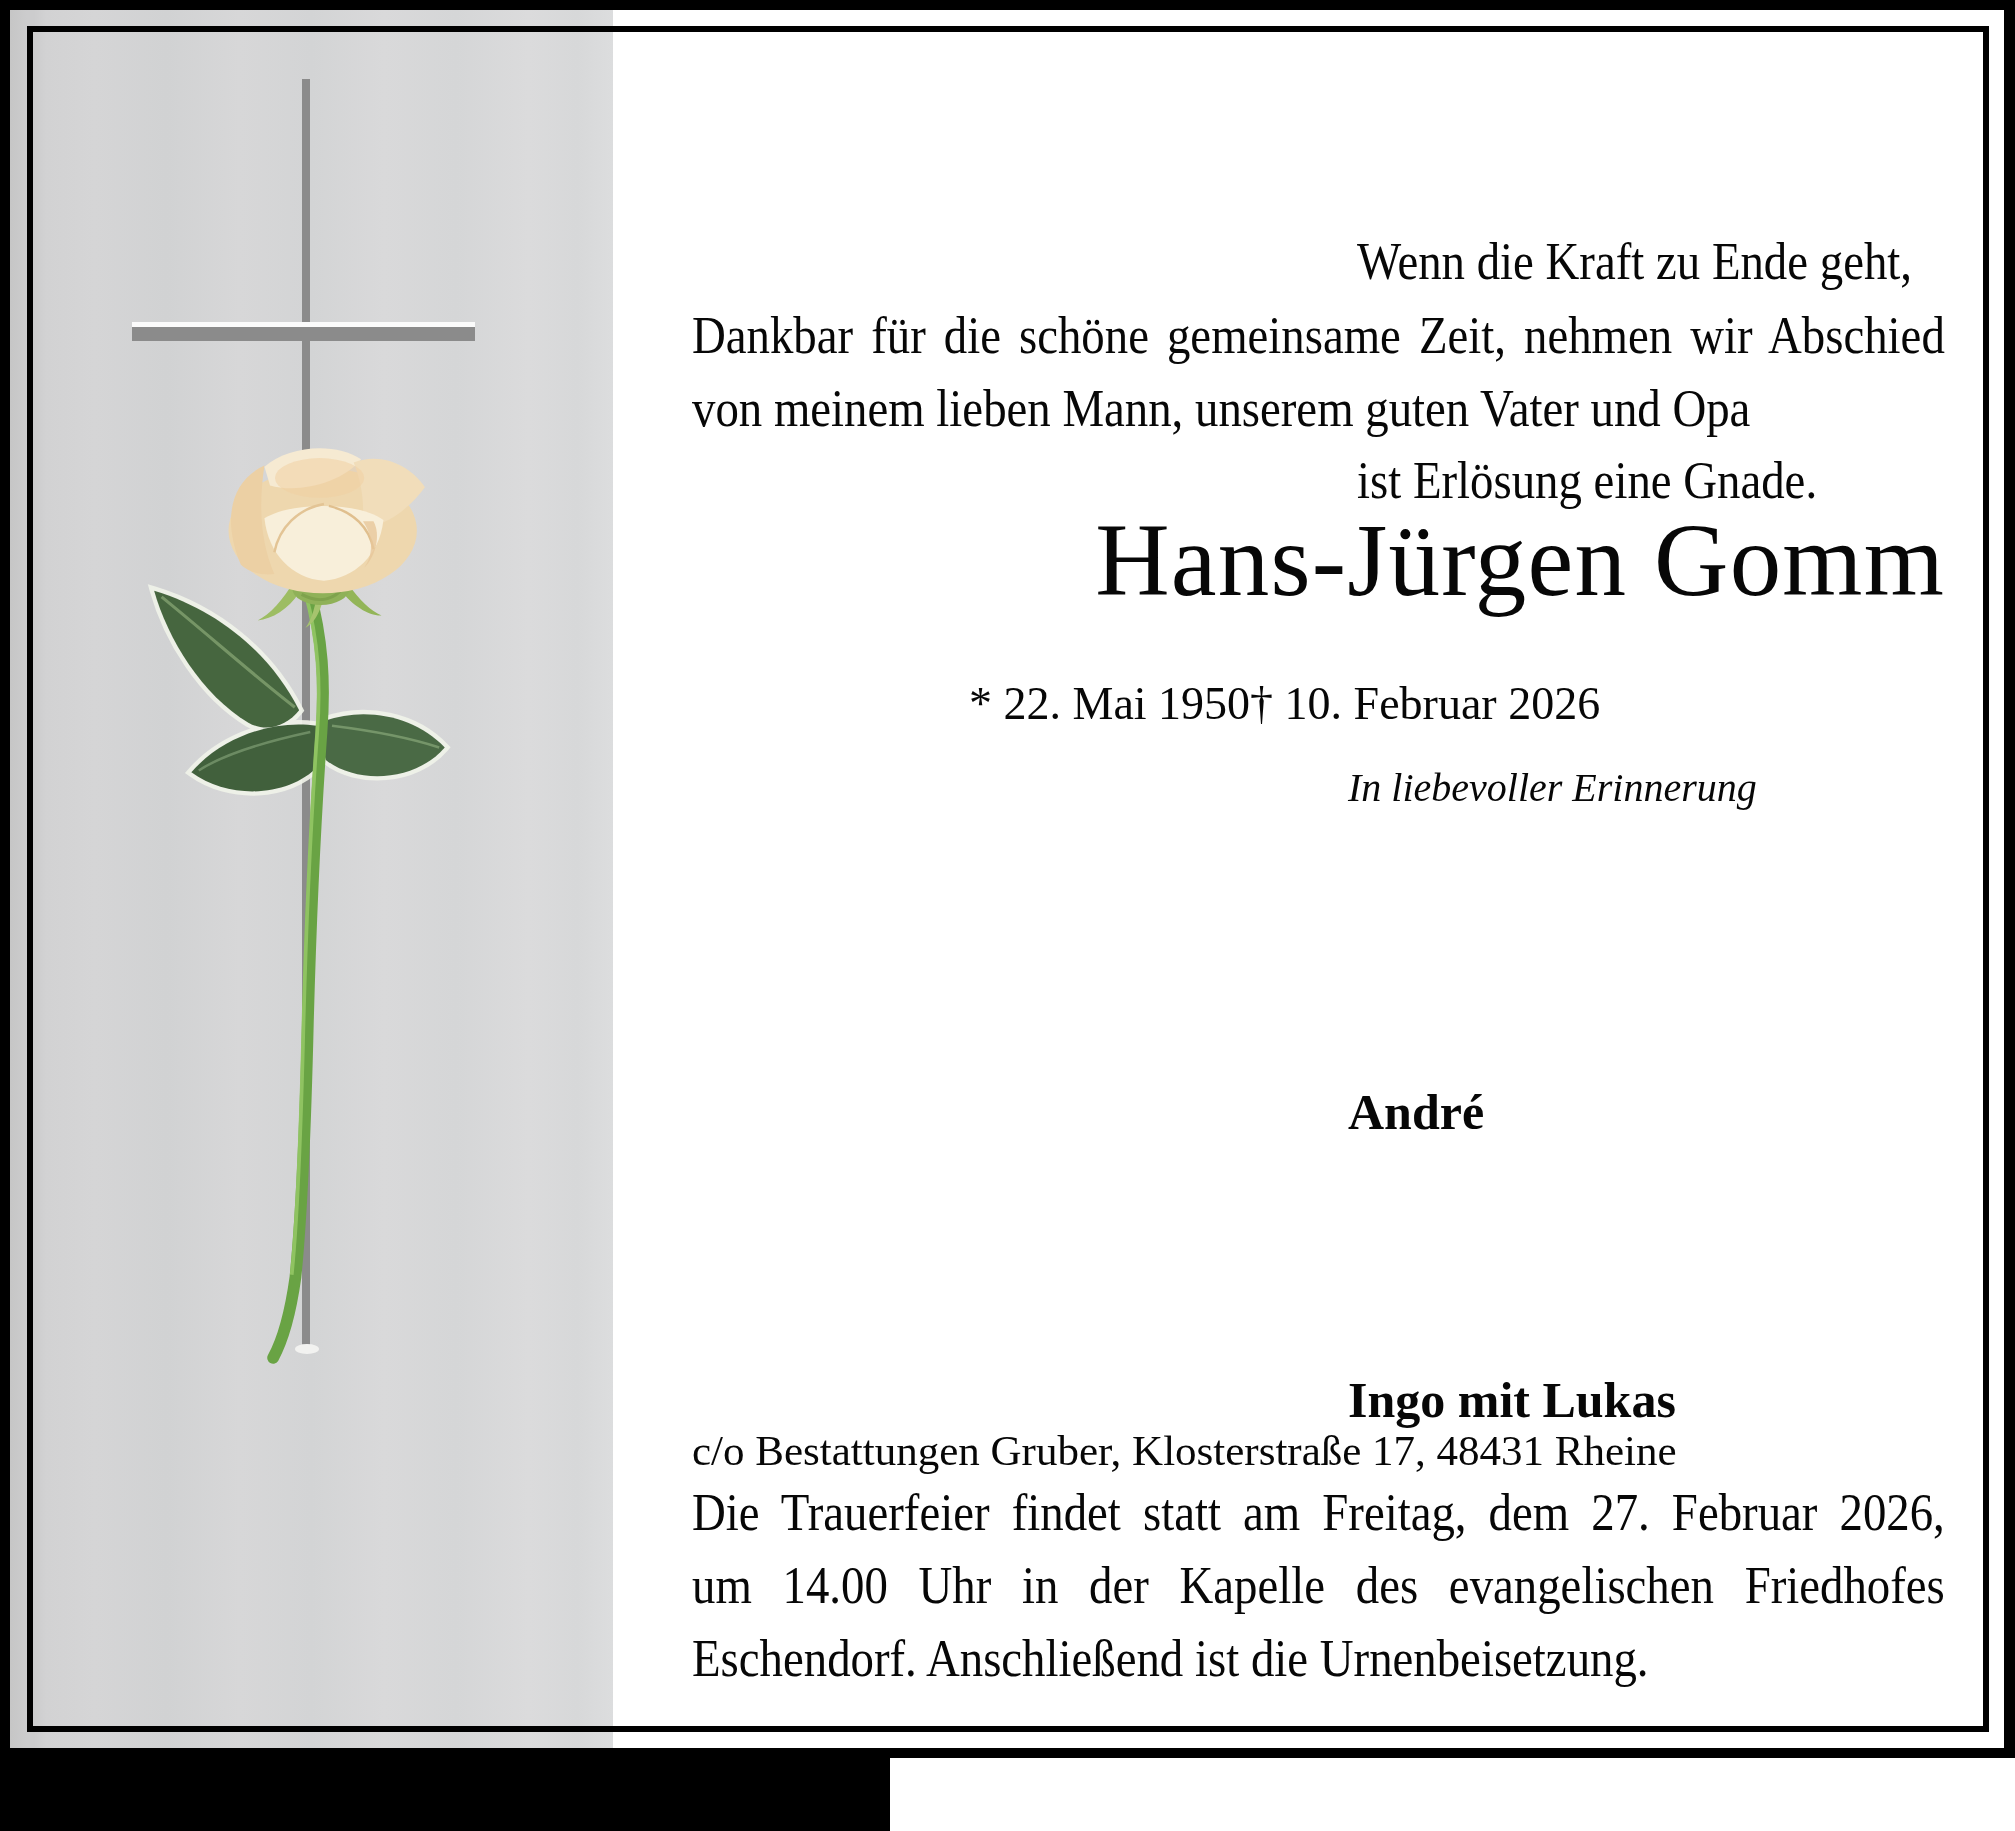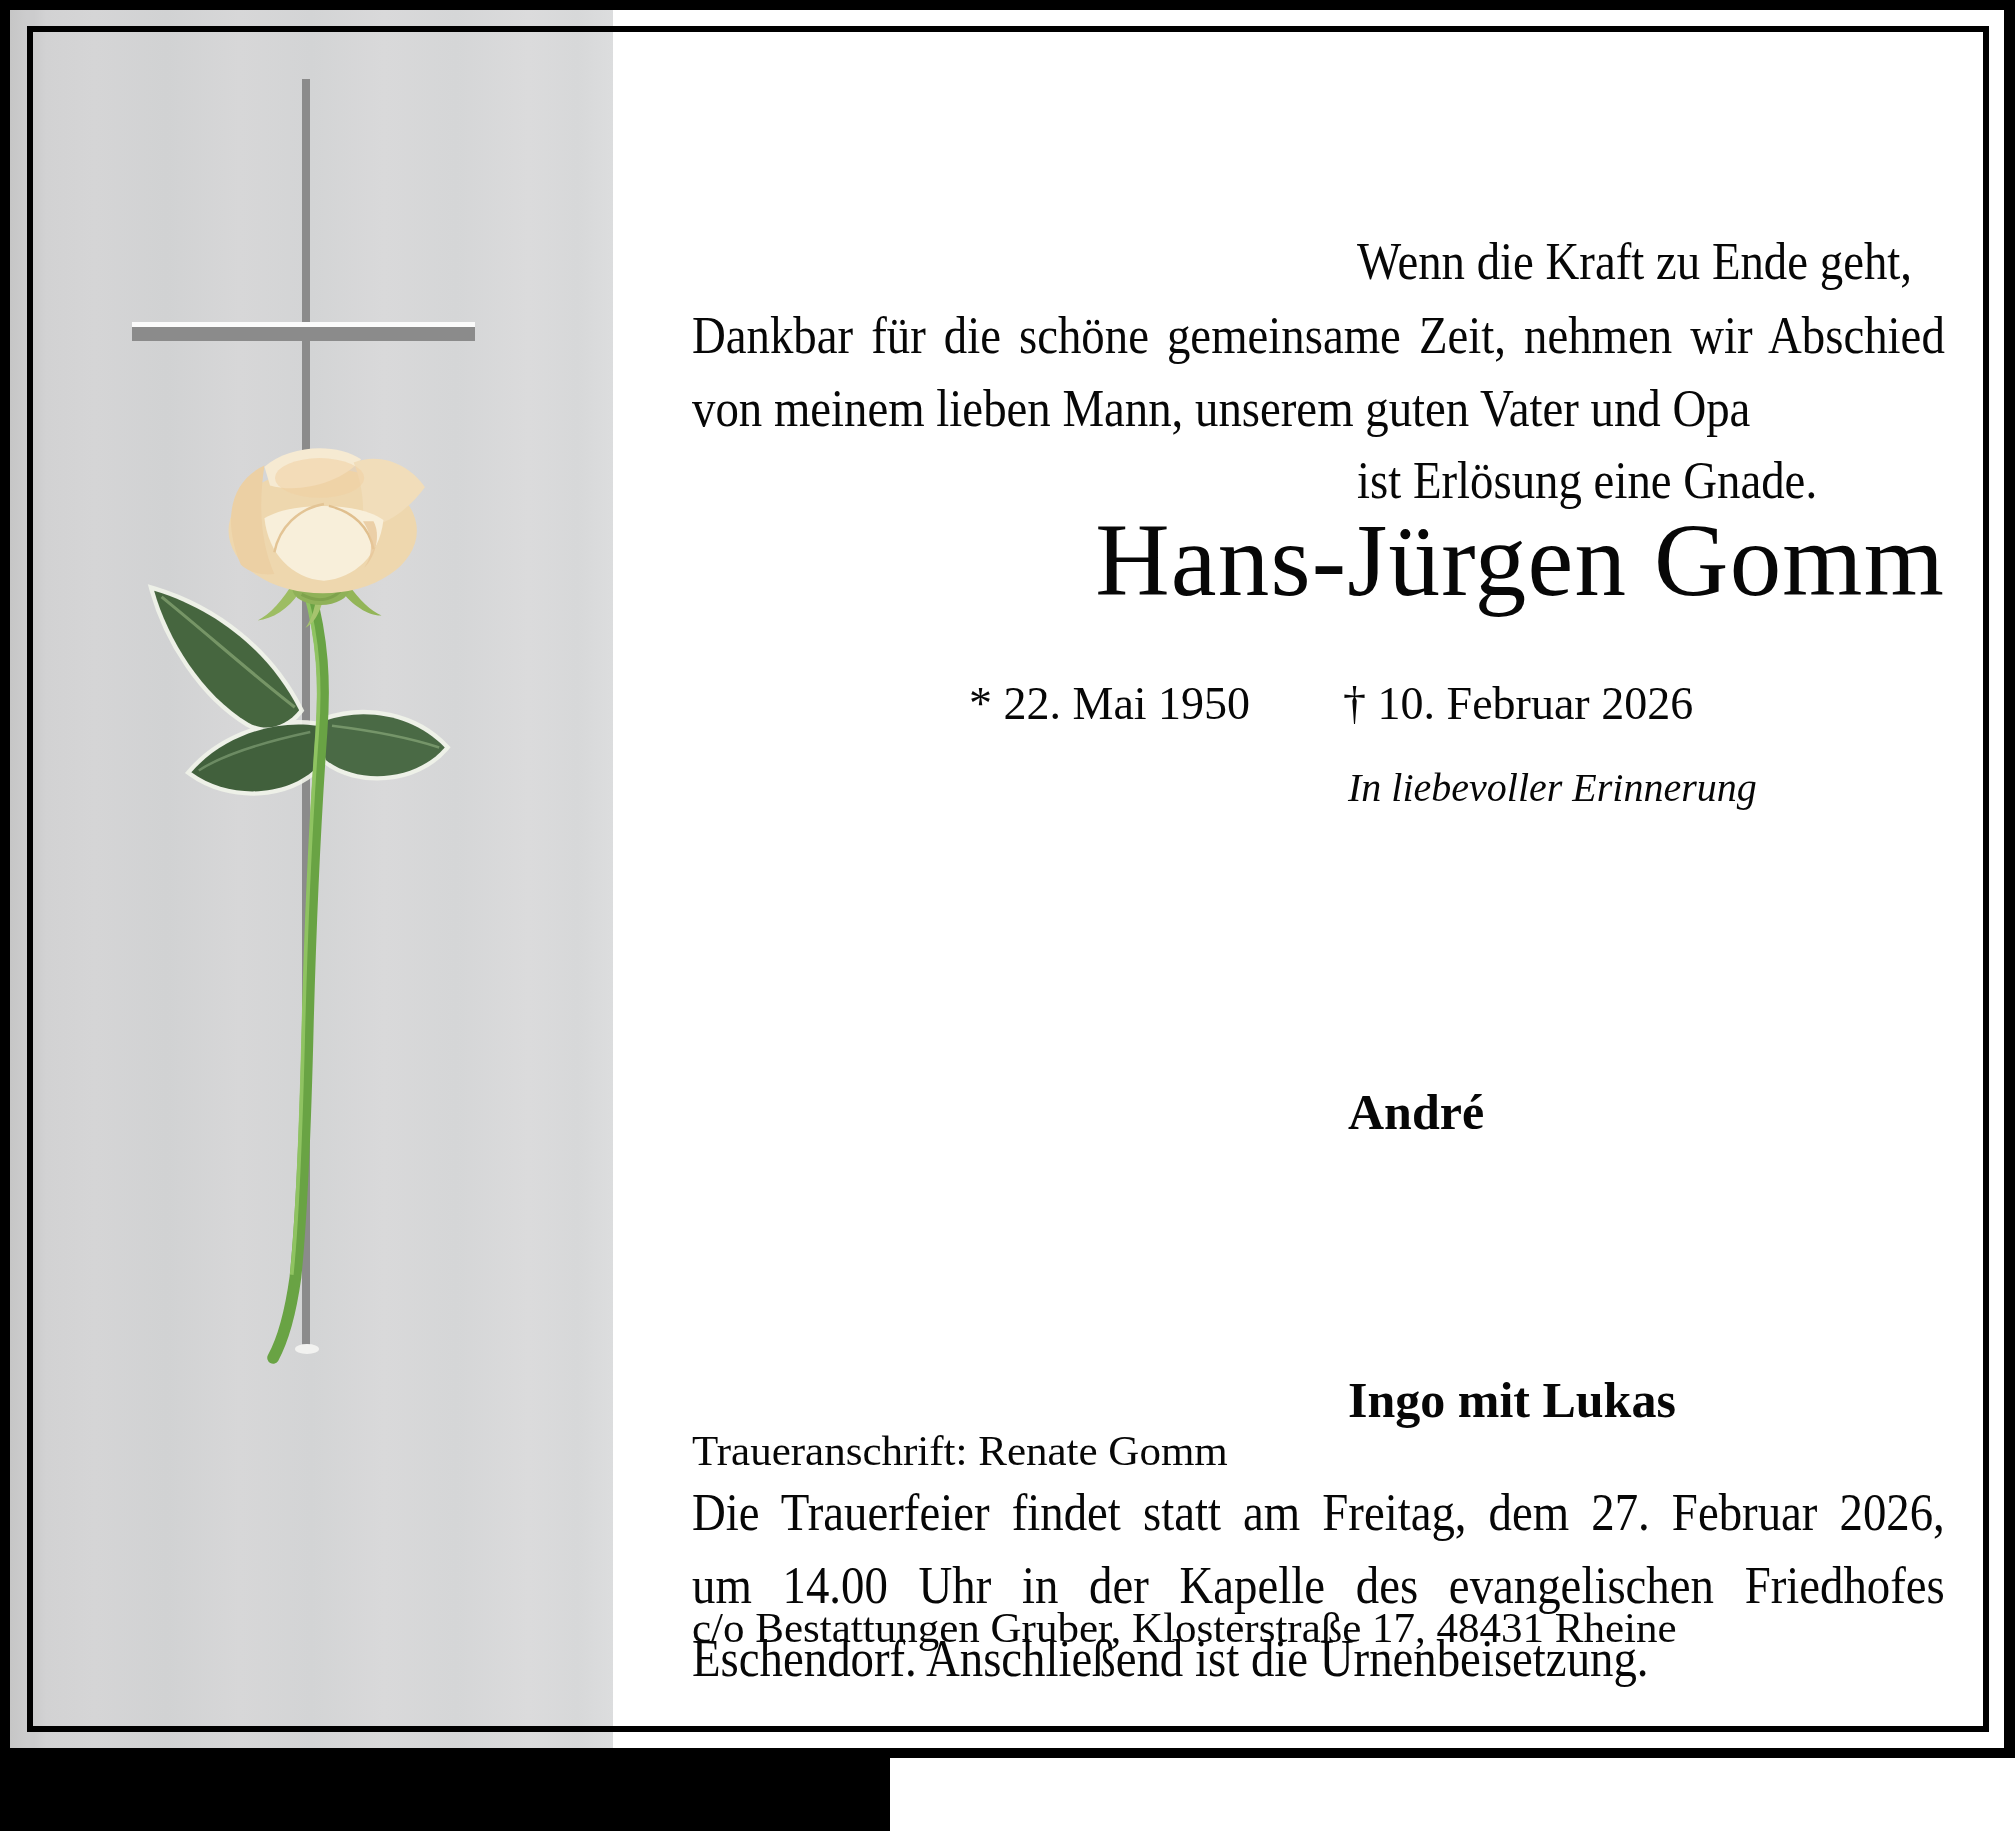--- a/index.html
+++ b/index.html
@@ -46,21 +46,21 @@
   
   .txt{position:absolute;white-space:pre;transform-origin:0 0;}
   #quote{left:1357px;top:79px;font-size:52px;line-height:73px;transform:scaleX(0.9);}
   #intro{left:692px;top:299px;width:1392px;font-size:52px;line-height:73px;transform:scaleX(0.9);white-space:normal;}
   #intro .just,#ceremony .just{text-align:justify;text-align-last:justify;}
   #deceased-name{
     left:692px;top:503px;width:1253px;text-align:right;
     font-size:103px;line-height:1.107;letter-spacing:1.2px;
   }
   #dates{left:946px;top:628px;font-size:46px;line-height:1.107;}
-  #dates .death{margin-left:93px;}
+  #dates .death{}
   #remembrance{left:1348px;top:766px;font-size:40px;line-height:1.107;font-style:italic;}
   #mourners{left:1348px;top:872px;font-size:50px;line-height:96px;font-weight:bold;}
   #address{left:692px;top:1303px;font-size:43px;line-height:59px;}
   #ceremony{left:692px;top:1476px;width:1392px;font-size:52px;line-height:73px;transform:scaleX(0.9);white-space:normal;}
 </style>
 </head>
 <body>
 
 <div class="abs" id="grey-panel"></div>
 <div class="abs" id="text-area"></div>
@@ -142,21 +142,20 @@
 
 <div class="txt" id="remembrance">In liebevoller Erinnerung</div>
 
 <div class="txt" id="mourners">
   <div>André</div>
   <div>Ingo mit Lukas</div>
   
 </div>
 
 <div class="txt" id="address">
-  <div>Traueranschrift: Renate Gomm</div>
   <div>c/o Bestattungen Gruber, Klosterstraße 17, 48431 Rheine</div>
 </div>
 
 <div class="txt" id="ceremony">
   <div class="just">Die Trauerfeier findet statt am Freitag, dem 27. Februar 2026,</div>
   <div class="just">um 14.00 Uhr in der Kapelle des evangelischen Friedhofes</div>
   <div>Eschendorf. Anschließend ist die Urnenbeisetzung.</div>
 </div>
 
 

